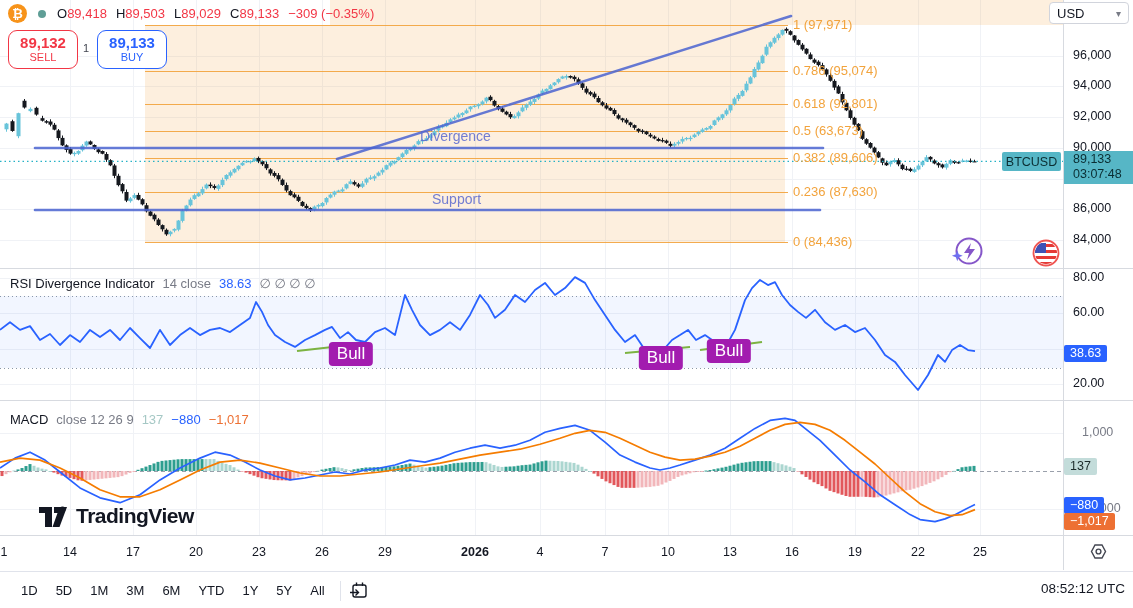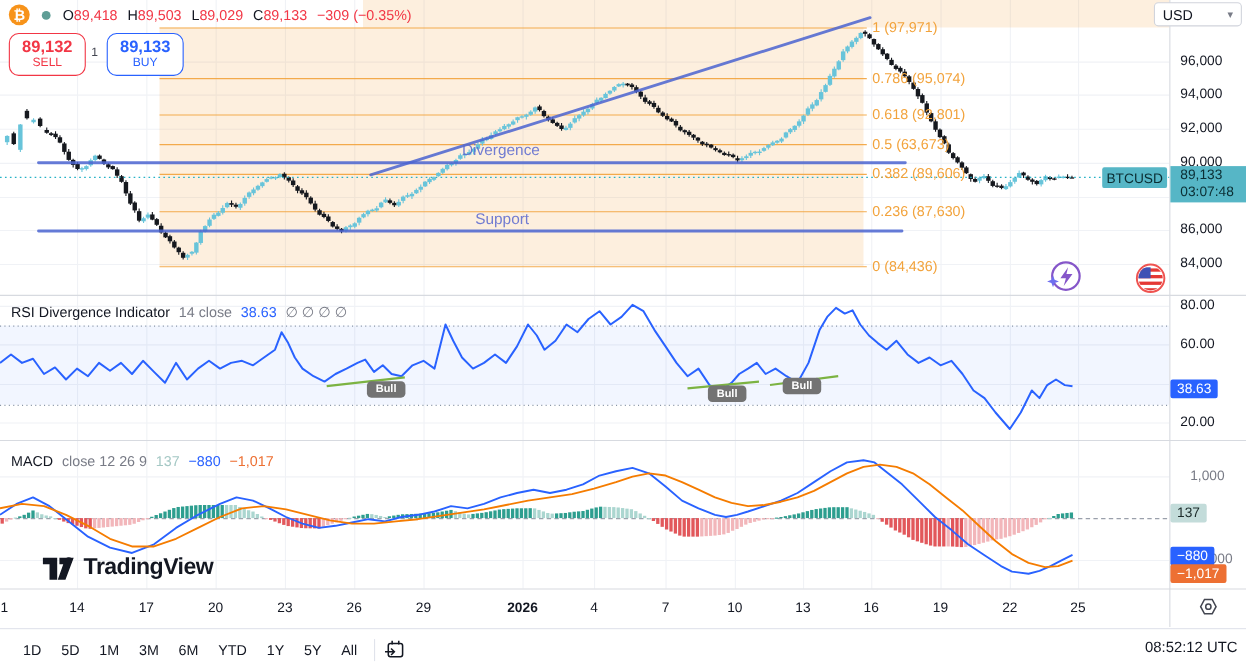--- a/index.html
+++ b/index.html
@@ -31,22 +31,22 @@
   .legend{position:absolute;left:10px;display:flex;gap:8px;font-size:13px;align-items:flex-end;z-index:5;white-space:nowrap;}
   .lg-t{color:#131722;}
   .lg-p{color:#787b86;}
   
   .dlab{position:absolute;font-size:14px;color:#5a68cf;opacity:.85;z-index:4;}
   .fiblab{position:absolute;left:793px;font-size:13px;color:#f2a33c;white-space:nowrap;z-index:4;}
   .axlab{position:absolute;left:1073px;font-size:12.5px;color:#131722;white-space:nowrap;z-index:4;}
   .ticklab{position:absolute;top:545px;transform:translateX(-50%);font-size:12.5px;color:#131722;z-index:4;}
   .badge{position:absolute;left:1064px;height:17px;display:flex;align-items:center;padding:0 6px;
          font-size:12.5px;color:#fff;border-radius:2px;z-index:5;white-space:nowrap;}
-  .bull{position:absolute;transform:translate(-50%,-50%);background:#737373;color:#fff;font-size:10px;
-        padding:2px 8px;border-radius:4px;z-index:5;font-weight:bold;}
+  .bull{position:absolute;transform:translate(-50%,-50%);background:#a21caf;color:#fff;font-size:17px;
+        padding:2px 8px;border-radius:4px;z-index:5;}
   .chip{position:absolute;left:1002px;top:152px;width:59px;height:19px;background:#56b6c6;color:#0b2e33;
         font-size:12.5px;display:flex;align-items:center;justify-content:center;border-radius:2px;z-index:5;}
   .pricebadge{position:absolute;left:1064px;top:151px;width:69px;background:#56b6c6;color:#0b2e33;
         font-size:12.5px;line-height:15px;padding:1px 0 2px 9px;z-index:5;}
   
   .wm{position:absolute;left:38px;top:503px;display:flex;align-items:center;gap:8px;z-index:5;}
   .wm-txt{font-size:21px;font-weight:700;letter-spacing:-0.5px;color:#131722;}
   
   .toolbar{position:absolute;left:0;top:571px;width:1133px;height:37px;background:#fff;
            border-top:1px solid #e0e3eb;display:flex;align-items:center;z-index:6;}

